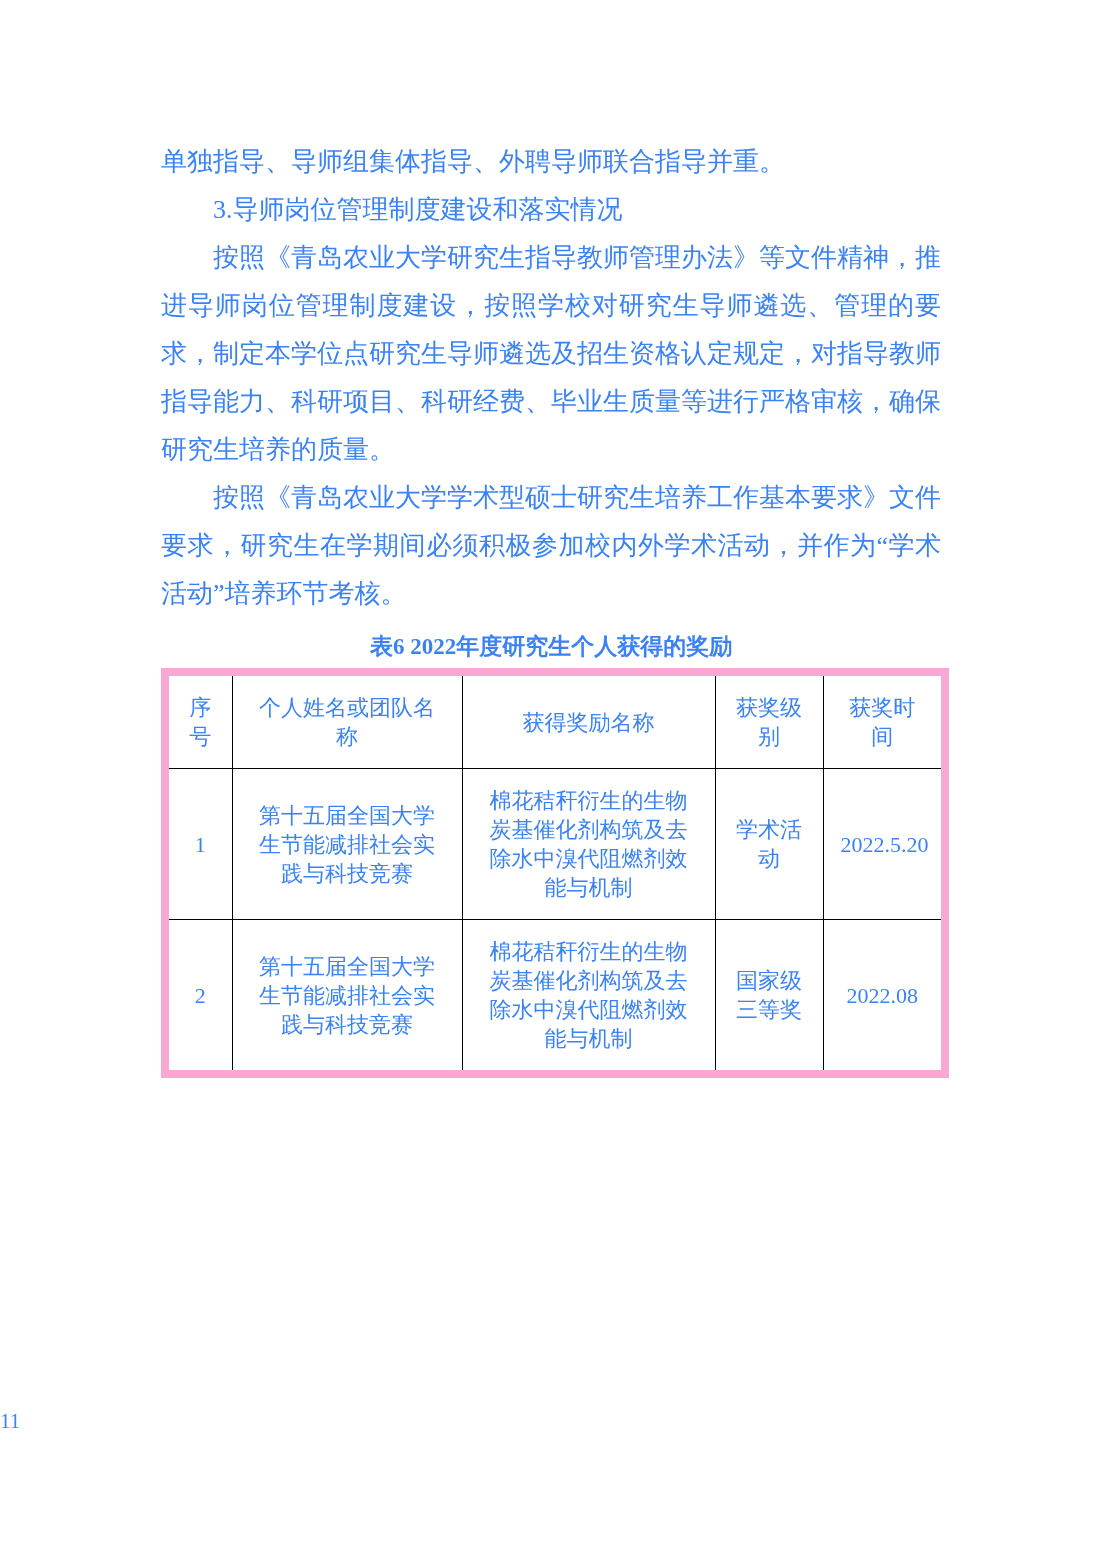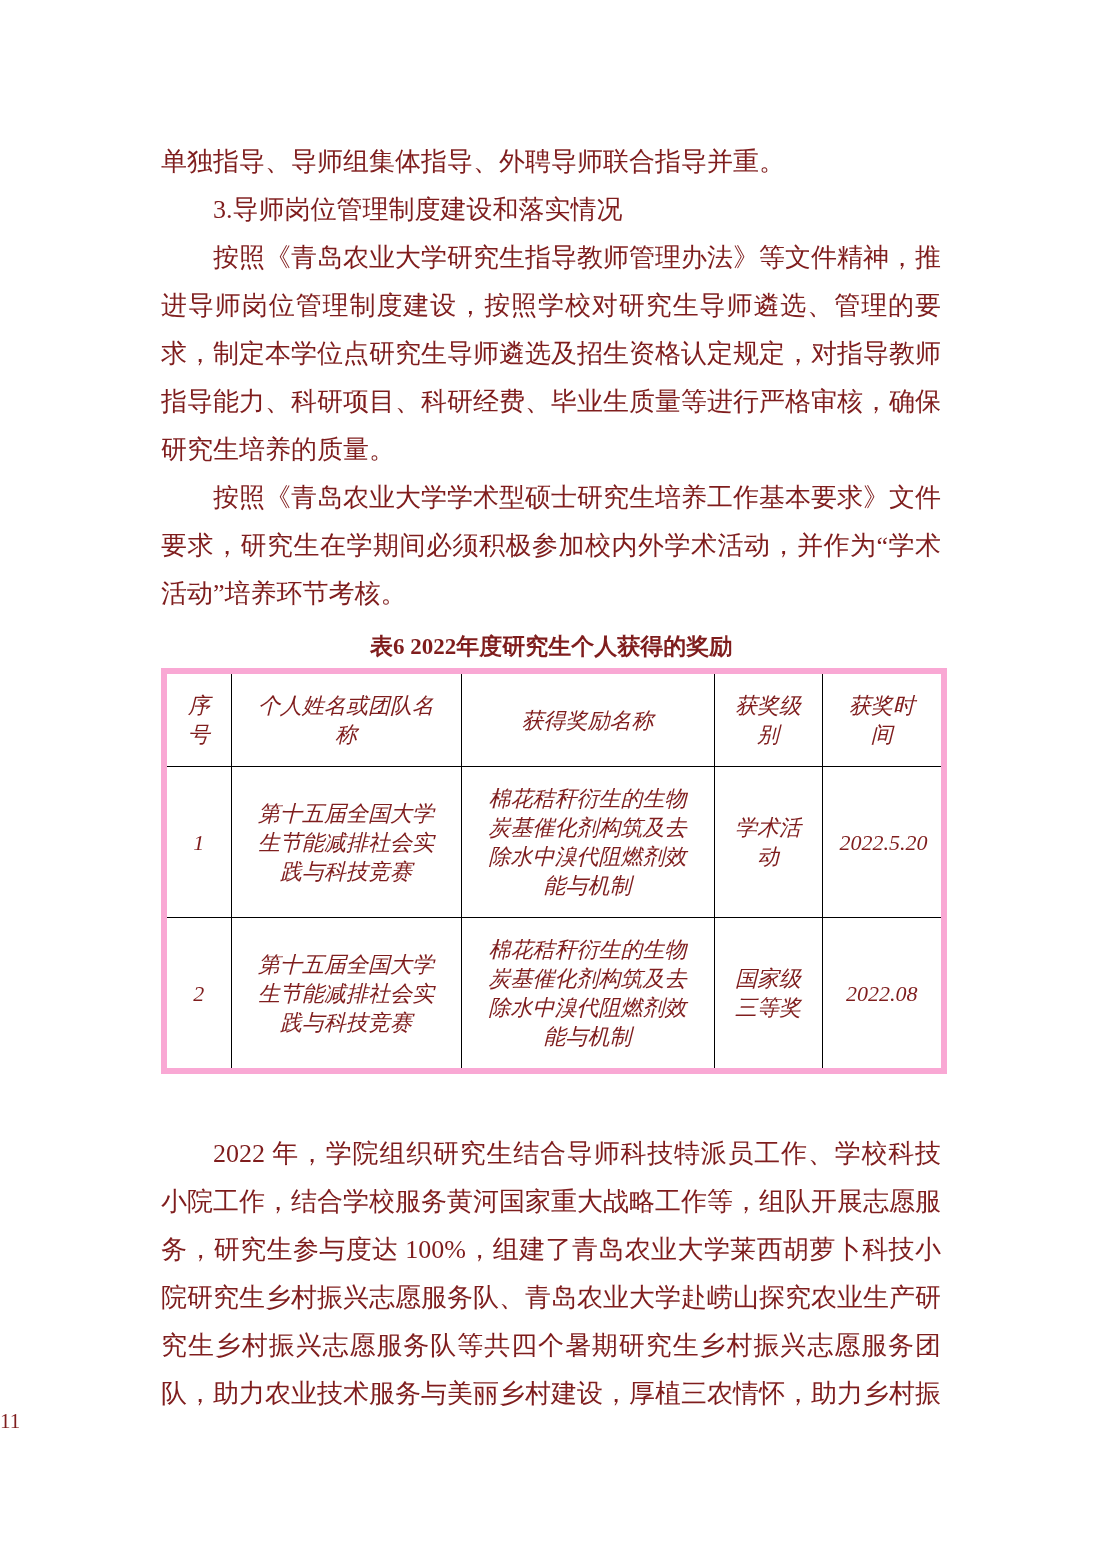--- a/index.html
+++ b/index.html
@@ -5,21 +5,21 @@
   html, body {
     margin: 0;
     padding: 0;
     background: #ffffff;
   }
   .page {
     position: relative;
     width: 954px;
     height: 1559px;
     background: #ffffff;
-    color: #7f1d1d;
+    color: #3b82f6;
     font-family: "Liberation Serif", "DejaVu Serif", serif;
     overflow: hidden;
   }
   .content {
     position: absolute;
     left: 161px;
     top: 138px;
     width: 780px;
   }
   .body-text {
@@ -45,22 +45,21 @@
     line-height: 34px;
     text-align: center;
     font-weight: bold;
   }
   table.awards-table {
     border-collapse: collapse;
     table-layout: fixed;
     width: 780px;
     margin-top: 4px;
     font-size: 22px;
-    border: 6px solid #f9a8d4;
-    font-style: italic;
+    border: 8px solid #f9a8d4;
   }
   .awards-table th, .awards-table td {
     border: 1px solid #000000;
     text-align: center;
     vertical-align: middle;
     padding: 17px;
     font-weight: normal;
     line-height: 29px;
     white-space: pre-line;
     overflow: hidden;
@@ -126,18 +125,17 @@
           <td class="col-serial">2</td>
           <td>第十五届全国大学生节能减排社会实践与科技竞赛</td>
           <td>棉花秸秆衍生的生物炭基催化剂构筑及去除水中溴代阻燃剂效能与机制</td>
           <td>国家级
 三等奖</td>
           <td>2022.08</td>
         </tr>
       </tbody>
     </table>
 
-    <p class="body-text indent para-volunteer">2022 年，学院组织研究生结合导师科技特派员工作、学校科技小院工作，结合学校服务黄河国家重大战略工作等，组队开展志愿服务，研究生参与度达 100%，组建了青岛农业大学莱西胡萝卜科技小院研究生乡村振兴志愿服务队、青岛农业大学赴崂山探究农业生产研究生乡村振兴志愿服务队等共四个暑期研究生乡村振兴志愿服务团队，助力农业技术服务与美丽乡村建设，厚植三农情怀，助力乡村振</p>
 
   </div>
 
   <div class="page-number">11</div>
 </div>
 
 </body></html>

